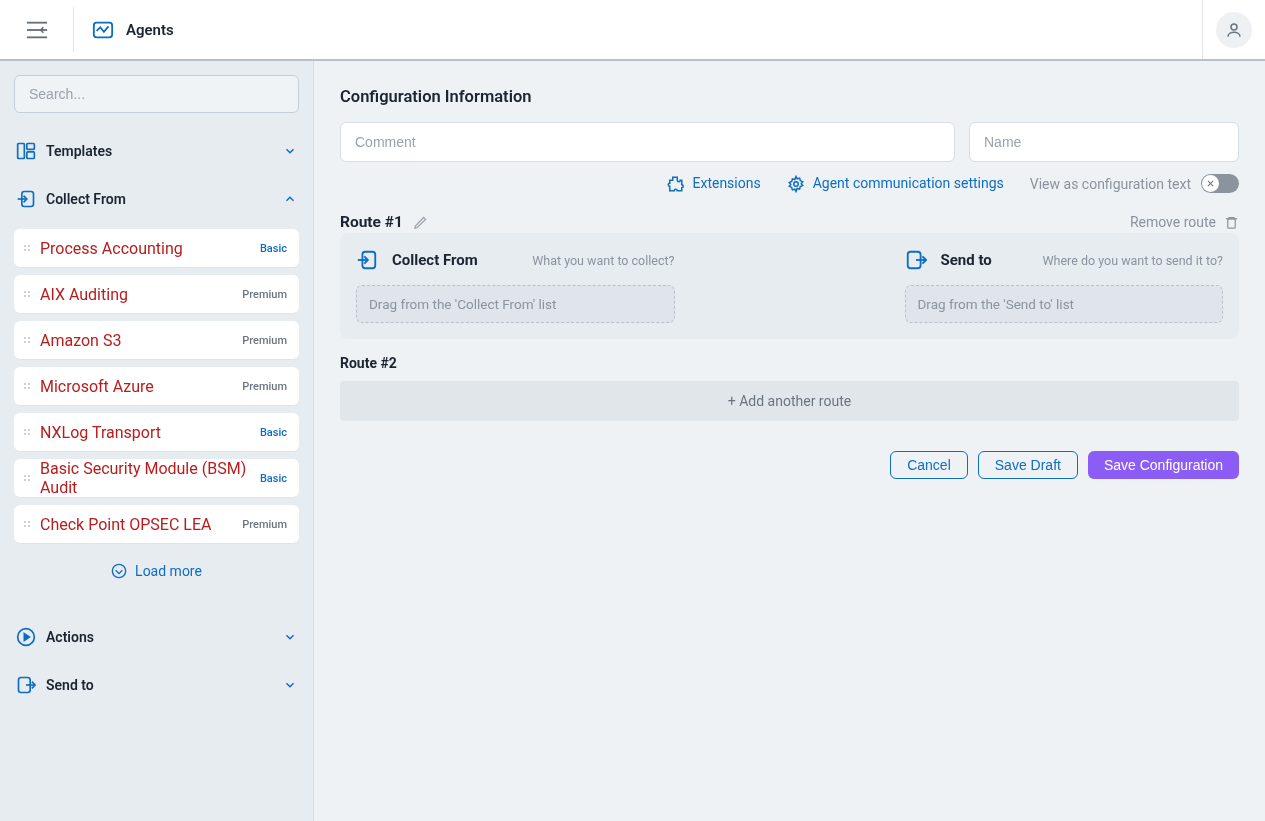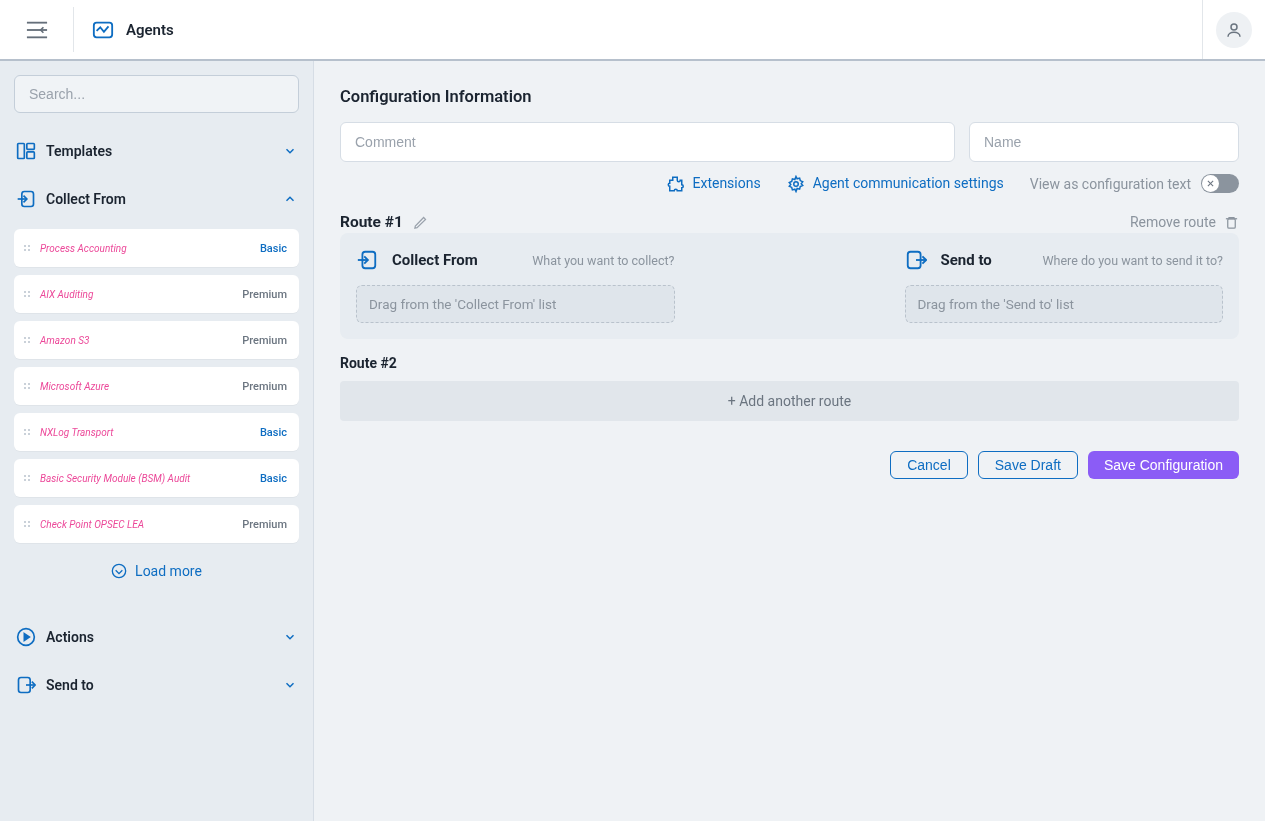--- a/index.html
+++ b/index.html
@@ -100,21 +100,21 @@
     height: 38px;
     display: flex;
     align-items: center;
     padding: 0 12px 0 8px;
     gap: 8px;
     box-shadow: 0 1px 0 rgba(0,0,0,0.03);
   }
   .drag-handle { color: #b9c2cc; width: 10px; display: flex; flex-direction: column; gap: 2px; align-items: center; }
   .drag-dot-row { display: flex; gap: 2px; }
   .drag-dot { width: 2px; height: 2px; border-radius: 50%; background: #b9c2cc; }
-  .item-name { flex: 1; font-size: 10px; color: #ec4899; font-style: italic; }
+  .item-name { flex: 1; font-size: 16px; color: #b91c1c; }
   .badge { font-size: 11px; font-weight: 500; }
   .badge.basic { color: #0e6dc2; }
   .badge.premium { color: #6b7580; }
 
   .load-more {
     display: flex; align-items: center; justify-content: center;
     gap: 8px;
     color: #0e6dc2;
     font-size: 14px;
     padding: 12px 0 16px;

